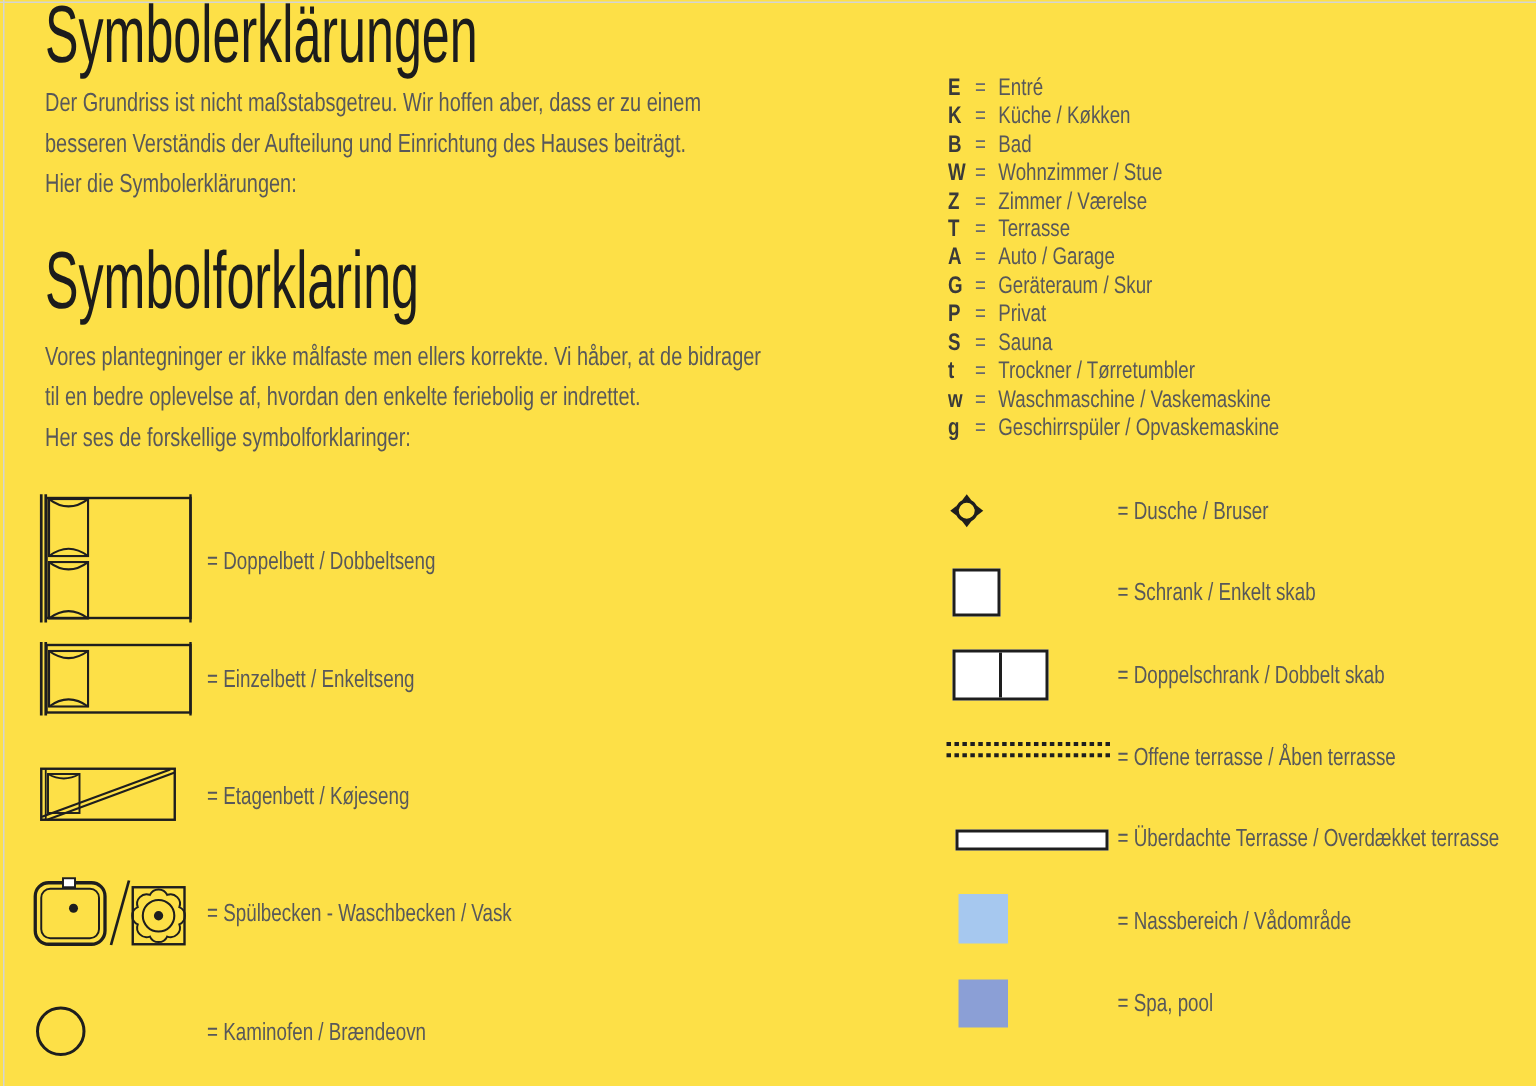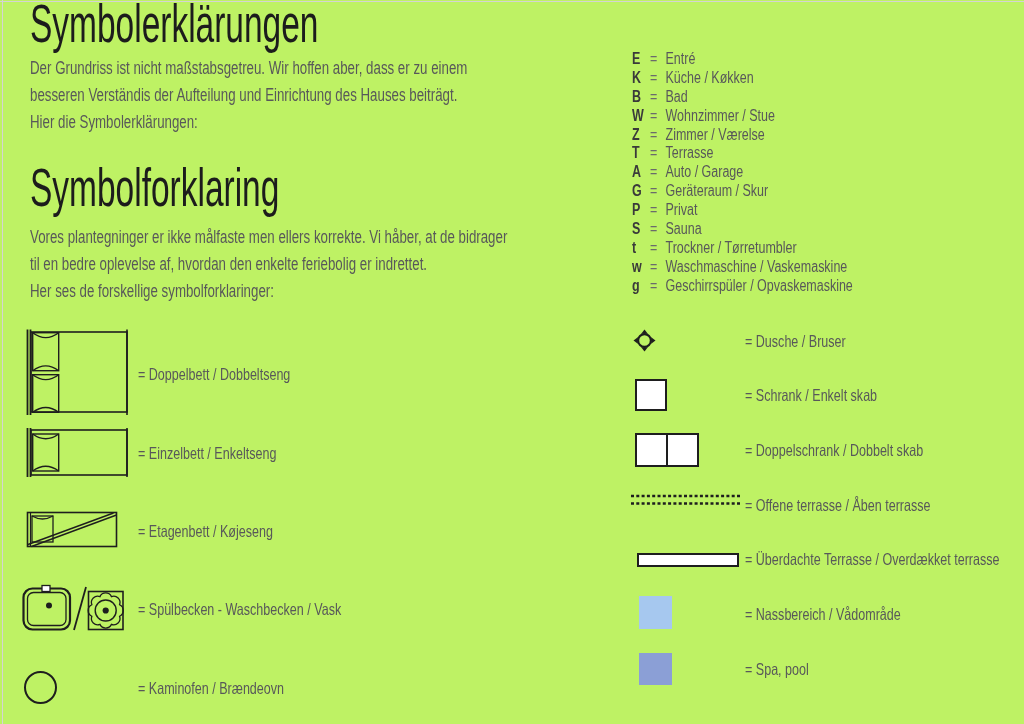--- a/index.html
+++ b/index.html
@@ -1,18 +1,18 @@
 <!DOCTYPE html>
 <html><head>
 <meta charset="utf-8">
 <style>
   html,body{margin:0;padding:0;background:#ffffff;}
   body{width:1024px;height:724px;position:relative;overflow:hidden;
        font-family:"Liberation Sans","DejaVu Sans",sans-serif;}
-  .page{position:absolute;inset:0;background:#bef264;}
+  .page{position:absolute;inset:0;background:#fde047;}
   .abs{position:absolute;}
   .edge-top{position:absolute;left:0;top:1px;width:1024px;height:1px;background:#d4d4d4;}
   .edge-left{position:absolute;left:2px;top:0;width:1px;height:724px;background:#d4d4d4;}
 
   .h{font-size:54px;font-weight:400;color:#1c1c1c;line-height:1;margin:0;
      transform:scaleX(0.62);transform-origin:0 0;white-space:nowrap;}
   .para{font-size:17.5px;color:#58585a;line-height:27px;
         transform:scaleX(0.76);transform-origin:0 0;}
   .para div{white-space:nowrap;}
 

